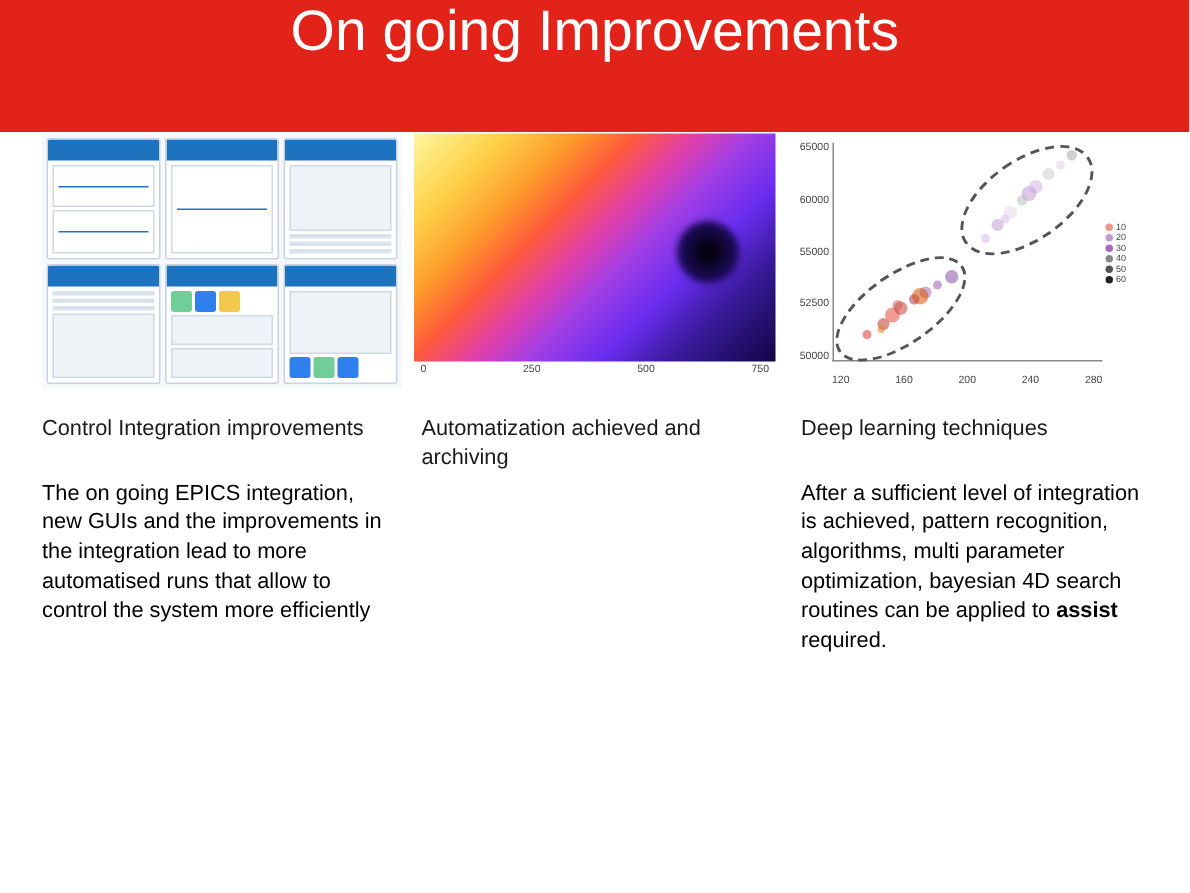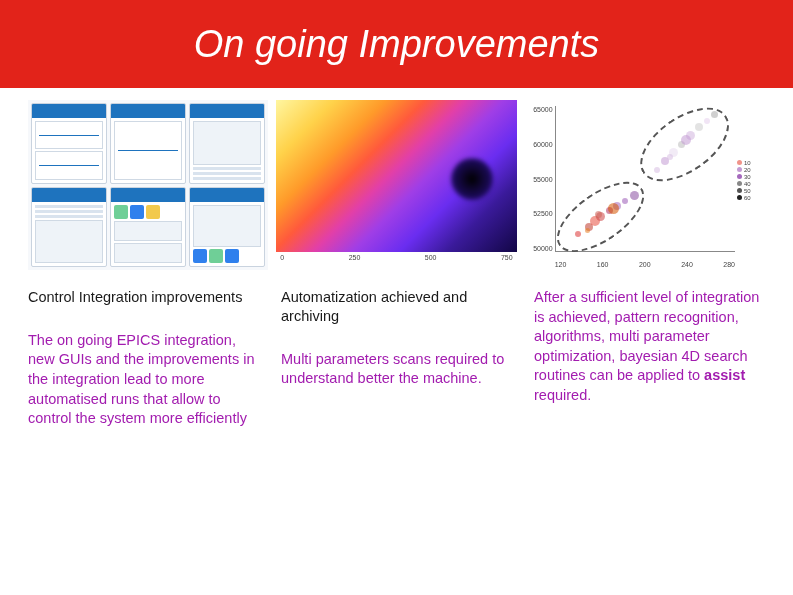--- a/index.html
+++ b/index.html
@@ -8,31 +8,30 @@
     height: 595px;
     background: #ffffff;
     font-family: Arial, Helvetica, sans-serif;
     overflow: hidden;
   }
   .title-bar {
     width: 100%;
     height: 88px;
     background: #e2231a;
     display: flex;
-    align-items: center;
+    align-items: flex-start;
     justify-content: center;
-    font-style: italic;
   }
   .title-text {
     color: #ffffff;
     font-size: 38px;
     font-weight: 400;
   }
   .content {
-    padding: 12px 28px 0 28px;
+    padding: 1px 28px 0 28px;
   }
   .row-images {
     display: flex;
     gap: 8px;
     margin-bottom: 18px;
   }
   .img-col {
     flex: 1;
     display: flex;
     align-items: center;
@@ -198,21 +197,21 @@
   }
   .text-col { flex: 1; }
   .subhead {
     font-size: 14.5px;
     color: #1a1a1a;
     margin-bottom: 24px;
     line-height: 1.3;
   }
   .body-text {
     font-size: 14.5px;
-    color: #a21caf;
+    color: #000000;
     line-height: 1.35;
   }
   .body-text b { font-weight: 700; }
 </style>
 </head>
 <body>
 
 <div class="title-bar">
   <div class="title-text">On going Improvements</div>
 </div>
@@ -364,20 +363,20 @@
 
   </div>
 
   <div class="row-text">
     <div class="text-col">
       <div class="subhead">Control Integration improvements</div>
       <div class="body-text">The on going EPICS integration, new GUIs and the improvements in the integration lead to more automatised runs that allow to control the system more efficiently</div>
     </div>
     <div class="text-col">
       <div class="subhead">Automatization achieved and archiving</div>
-      <div class="body-text">Multi parameters scans required to understand better the machine.</div>
     </div>
     <div class="text-col">
+      <div class="subhead">Deep learning techniques</div>
       <div class="body-text"><span>After a sufficient level of integration is achieved, pattern recognition, algorithms, multi parameter optimization, bayesian 4D search routines can be applied to </span><b>assist</b><span> required.</span></div>
     </div>
   </div>
 
 </div>
 
 </body></html>

